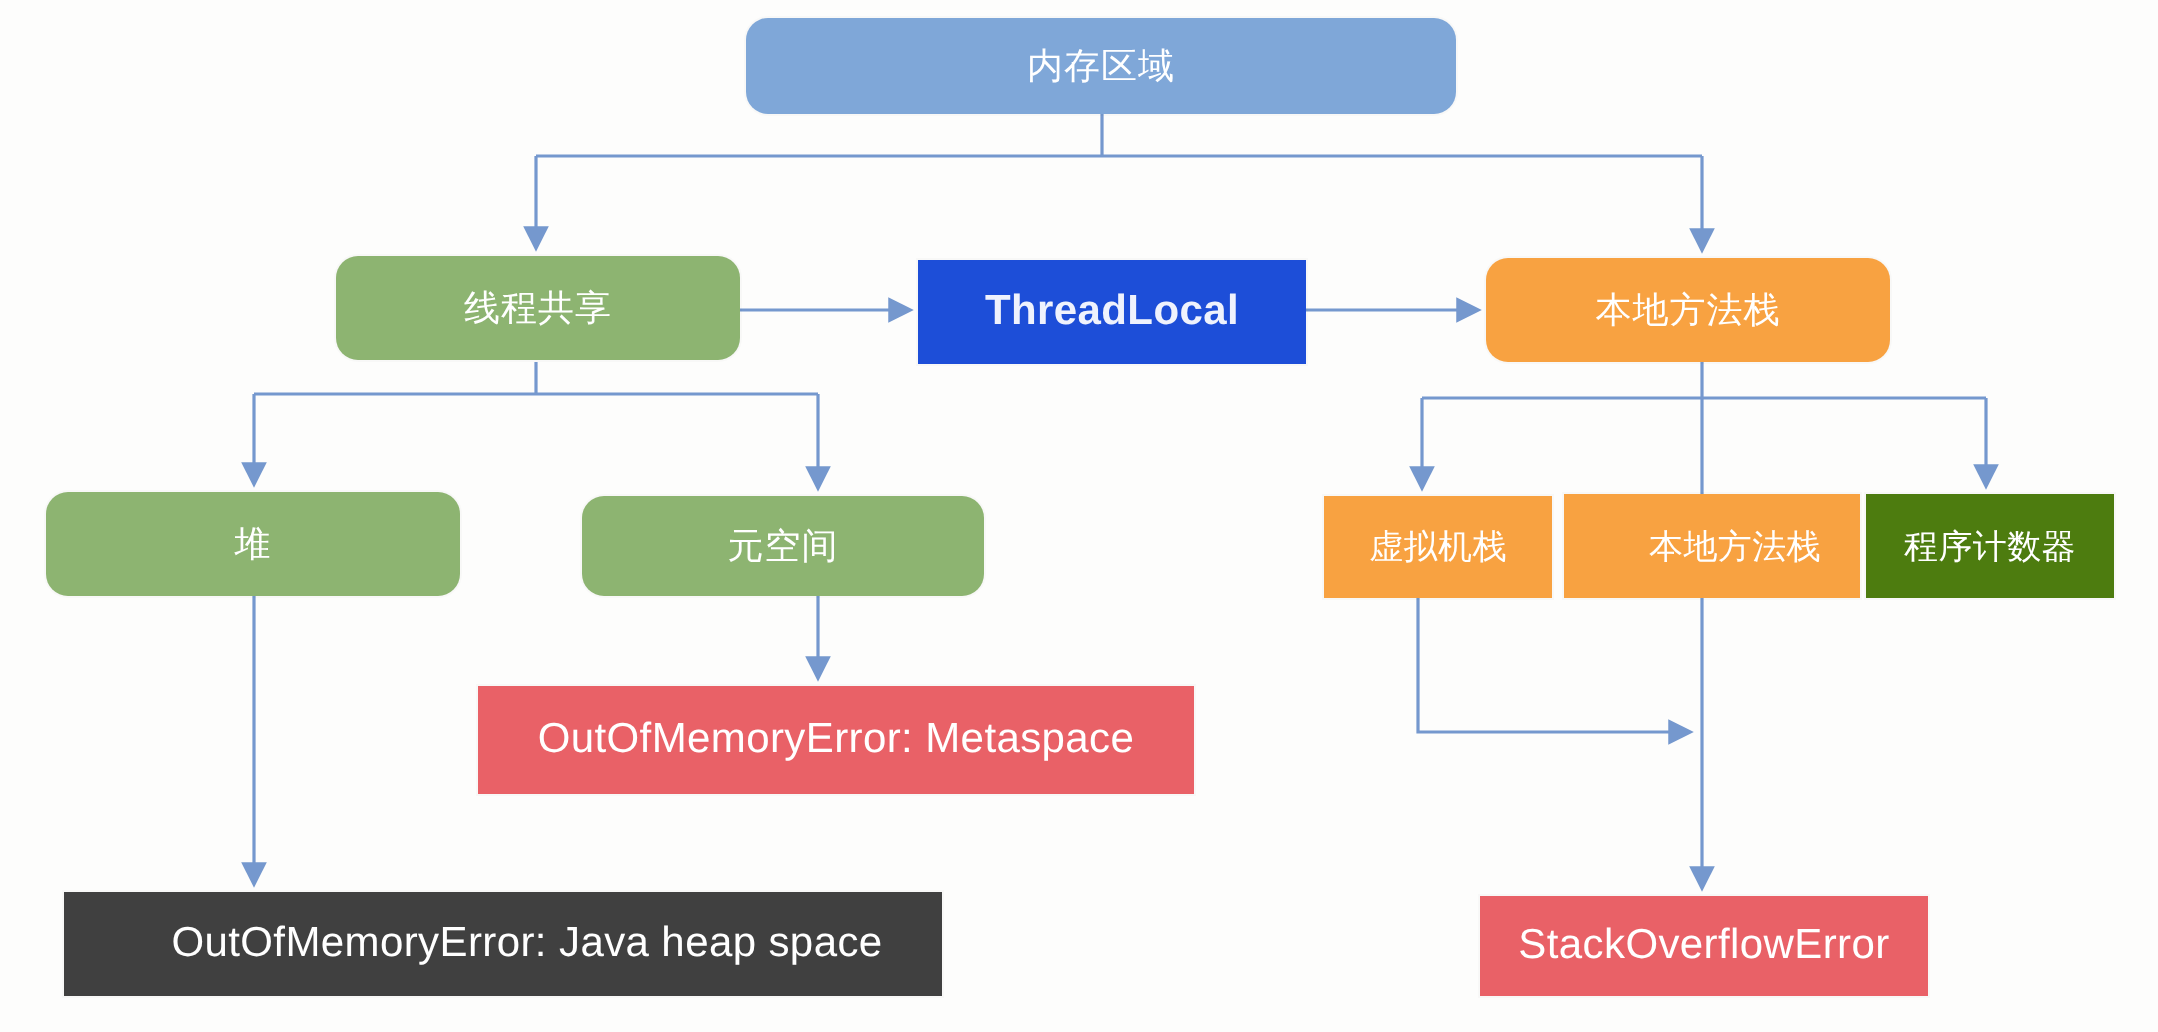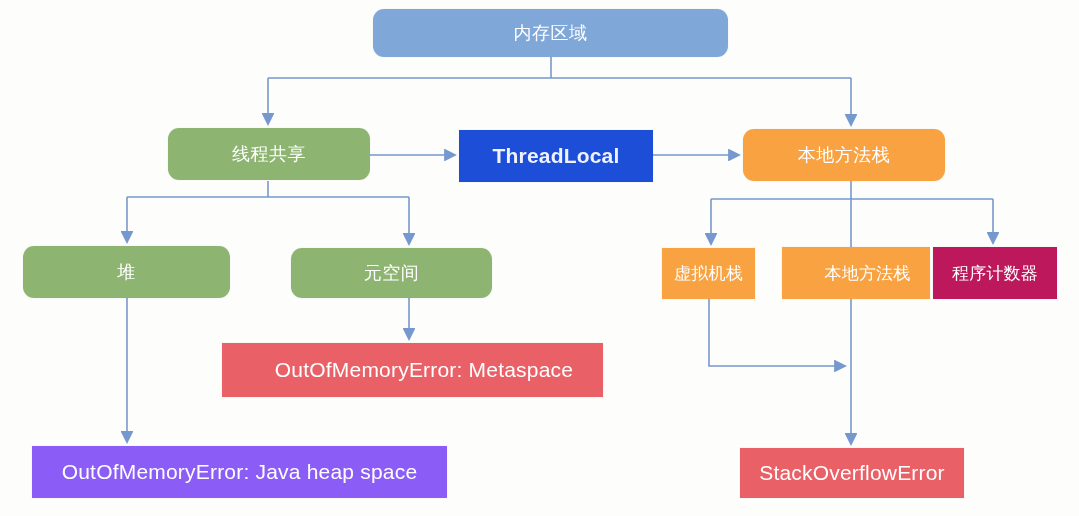--- a/index.html
+++ b/index.html
@@ -35,24 +35,24 @@
   .cn-sm { font-size: 17px; letter-spacing: 0.2px; }
   .en  { font-size: 21px; letter-spacing: 0.2px; }
 
   
   .n-memory          { left: 373px; top: 9px;   width: 355px; height: 48px; }
   .n-thread-shared   { left: 168px; top: 128px; width: 202px; height: 52px; }
   .n-thread-local    { left: 459px; top: 130px; width: 194px; height: 52px; color: rgba(255,255,255,0.93); }
   .n-thread-private  { left: 743px; top: 129px; width: 202px; height: 52px; }
   .n-heap            { left: 23px;  top: 246px; width: 207px; height: 52px; }
   .n-metaspace       { left: 291px; top: 248px; width: 201px; height: 50px; }
-  .n-vm-stack        { left: 662px; top: 248px; width: 93px;  height: 51px; }
+  .n-vm-stack        { left: 662px; top: 248px; width: 114px;  height: 51px; }
   .n-native-stack    { left: 782px; top: 247px; width: 125px; height: 52px; padding-left: 23px; }
   .n-pc-register     { left: 933px; top: 247px; width: 124px; height: 52px; }
-  .n-oom-metaspace   { left: 222px; top: 343px; width: 358px; height: 54px; padding-left: 23px; }
+  .n-oom-metaspace   { left: 239px; top: 343px; width: 358px; height: 54px; }
   .n-oom-heap        { left: 32px;  top: 446px; width: 415px; height: 52px; }
   .n-stack-overflow  { left: 740px; top: 448px; width: 224px; height: 50px; }
 </style>
 </head>
 <body>
 
 <div class="stage">
 
   <svg class="wires" viewBox="0 0 1079 516" xmlns="http://www.w3.org/2000/svg">
     <defs>
@@ -97,21 +97,21 @@
   <div class="node cn n-thread-private" style="background-color: rgb(248, 162, 65);">本地方法栈</div>
 
   <div class="node cn n-heap" style="background-color: rgb(141, 180, 113);">堆</div>
 
   <div class="node cn n-metaspace" style="background-color: rgb(141, 180, 113);">元空间</div>
 
   <div class="node cn-sm n-vm-stack" style="background-color: rgb(248, 162, 65);">虚拟机栈</div>
 
   <div class="node cn-sm n-native-stack" style="background-color: rgb(248, 162, 65);">本地方法栈</div>
 
-  <div class="node cn-sm n-pc-register" style="background-color: #be185d;">程序计数器</div>
+  <div class="node cn-sm n-pc-register" style="background-color: #4d7c0f;">程序计数器</div>
 
   <div class="node en n-oom-metaspace" style="background-color: rgb(233, 97, 103);">OutOfMemoryError: Metaspace</div>
 
-  <div class="node en n-oom-heap" style="background-color: #8b5cf6;">OutOfMemoryError: Java heap space</div>
+  <div class="node en n-oom-heap" style="background-color: #404040; padding-left: 24px;">OutOfMemoryError: Java heap space</div>
 
   <div class="node en n-stack-overflow" style="background-color: rgb(233, 97, 103);">StackOverflowError</div>
 
 </div>
 
 </body></html>

